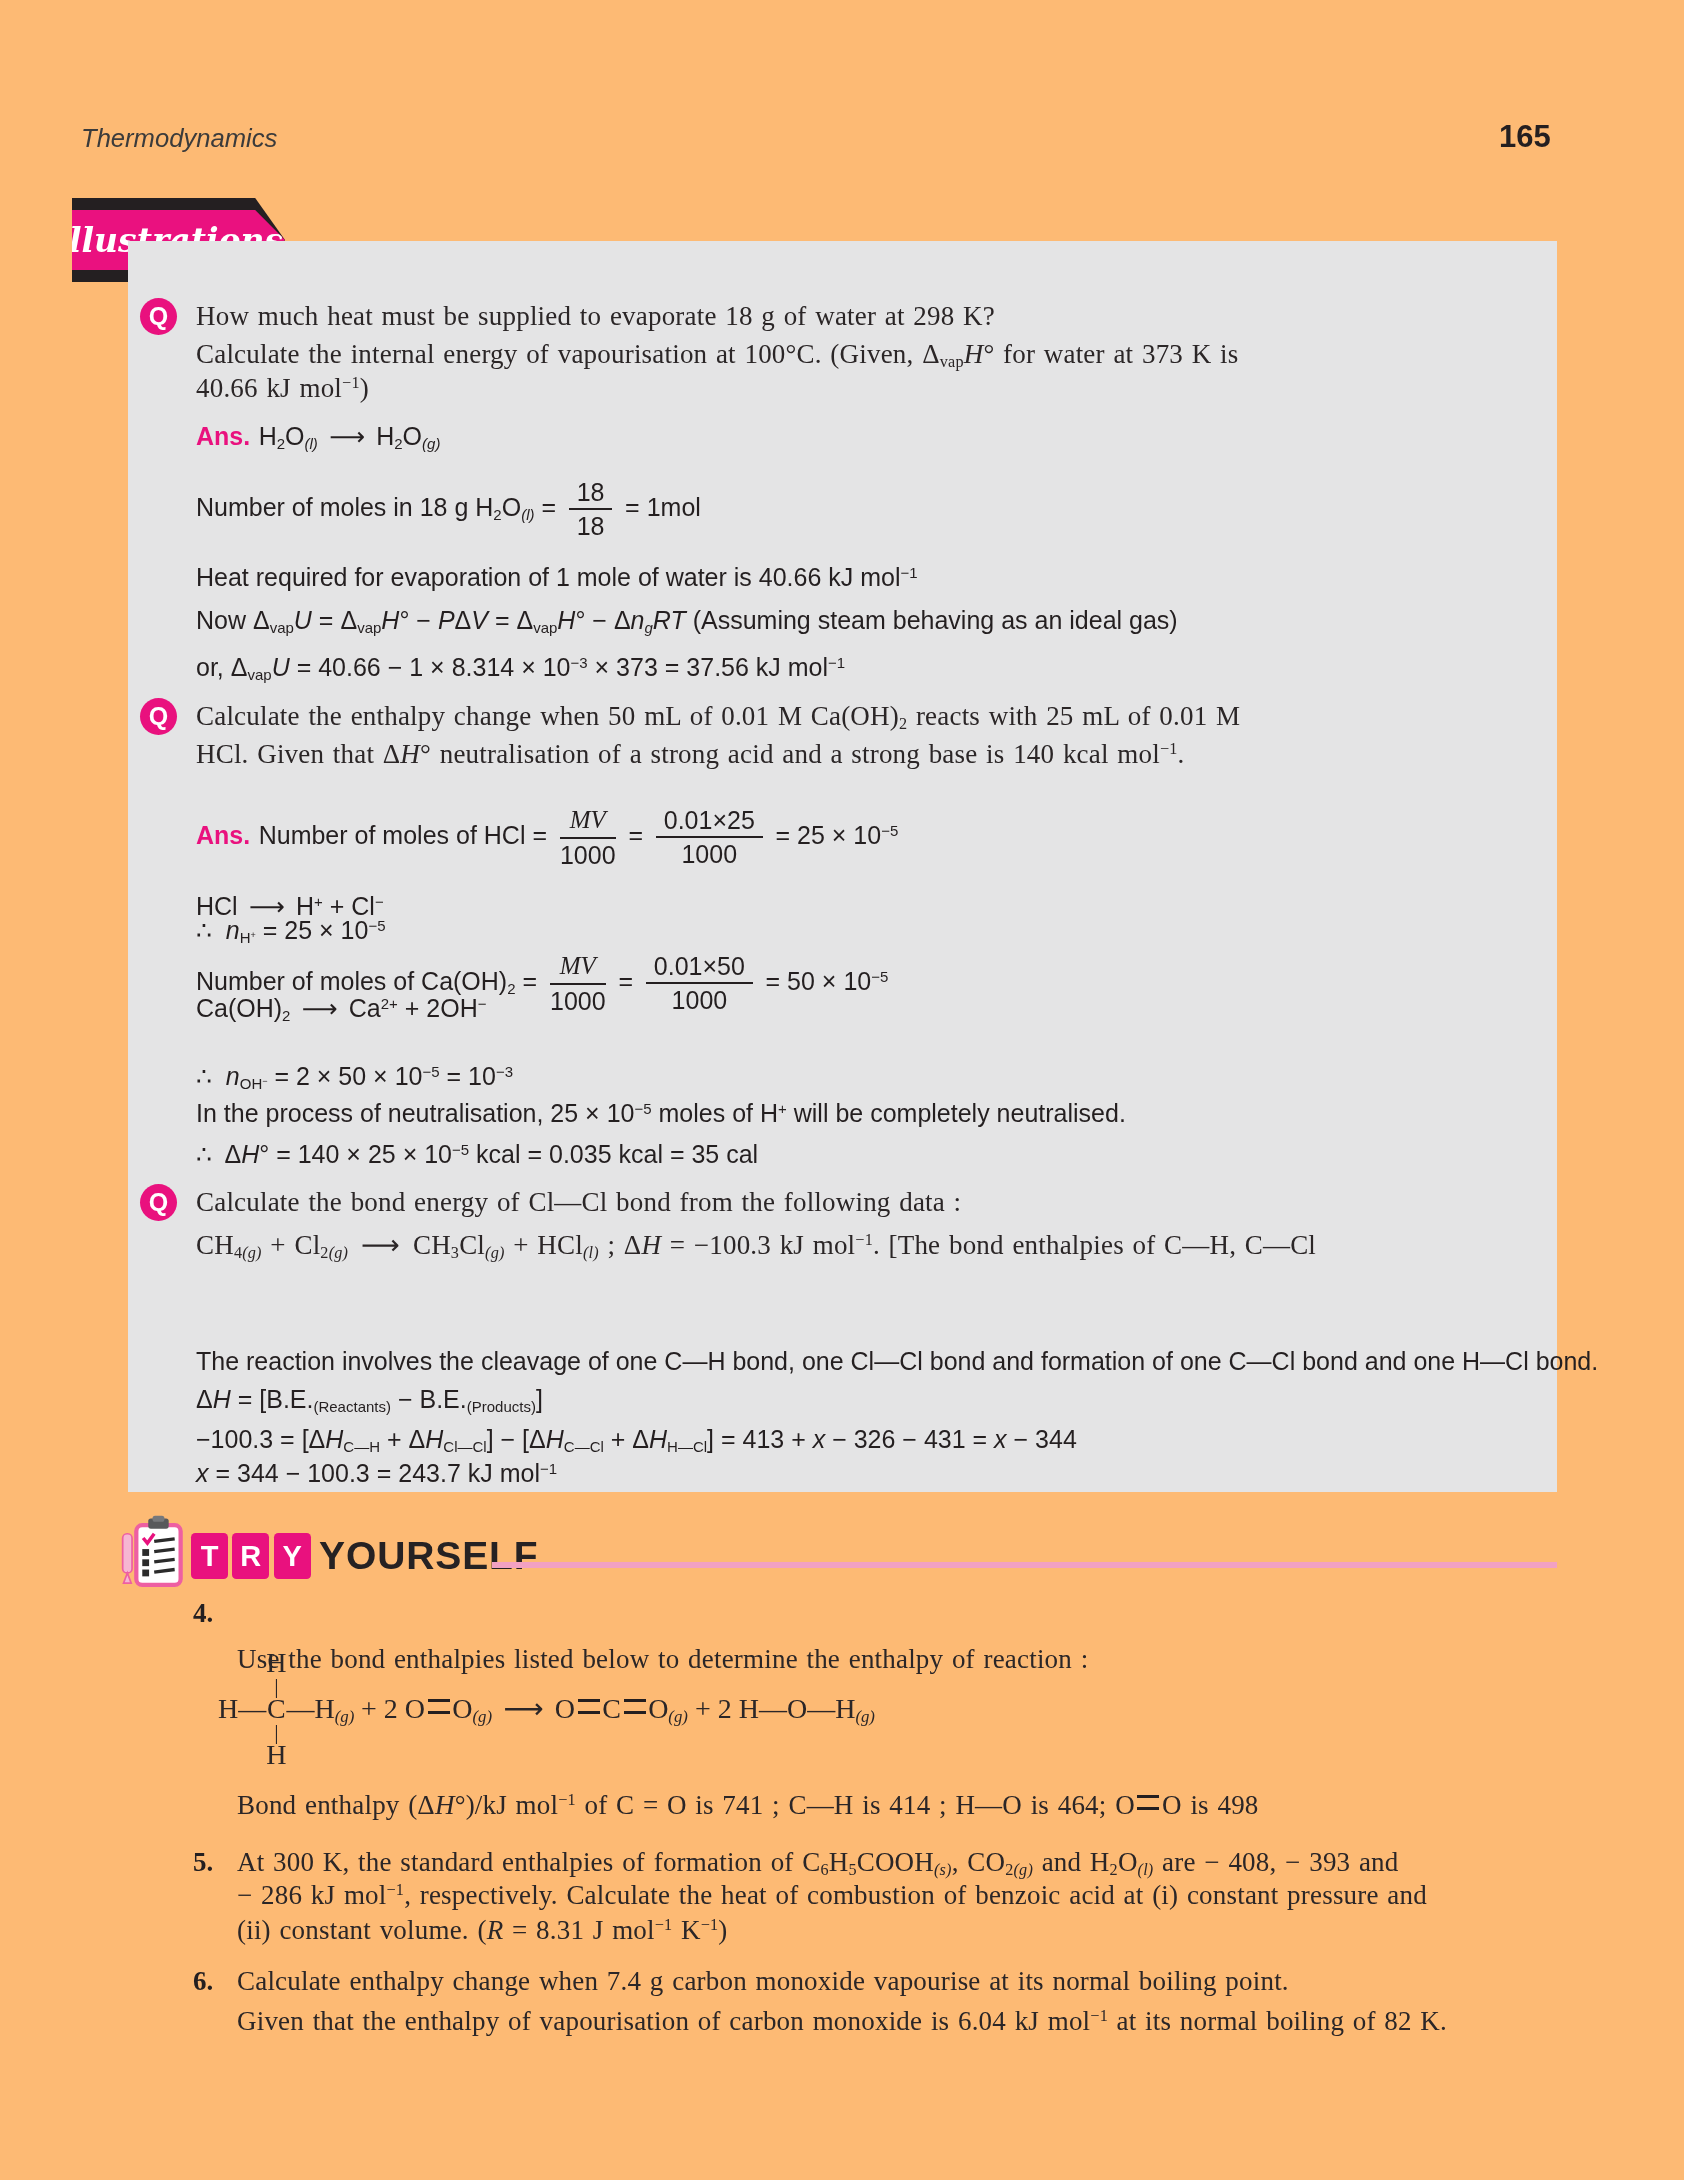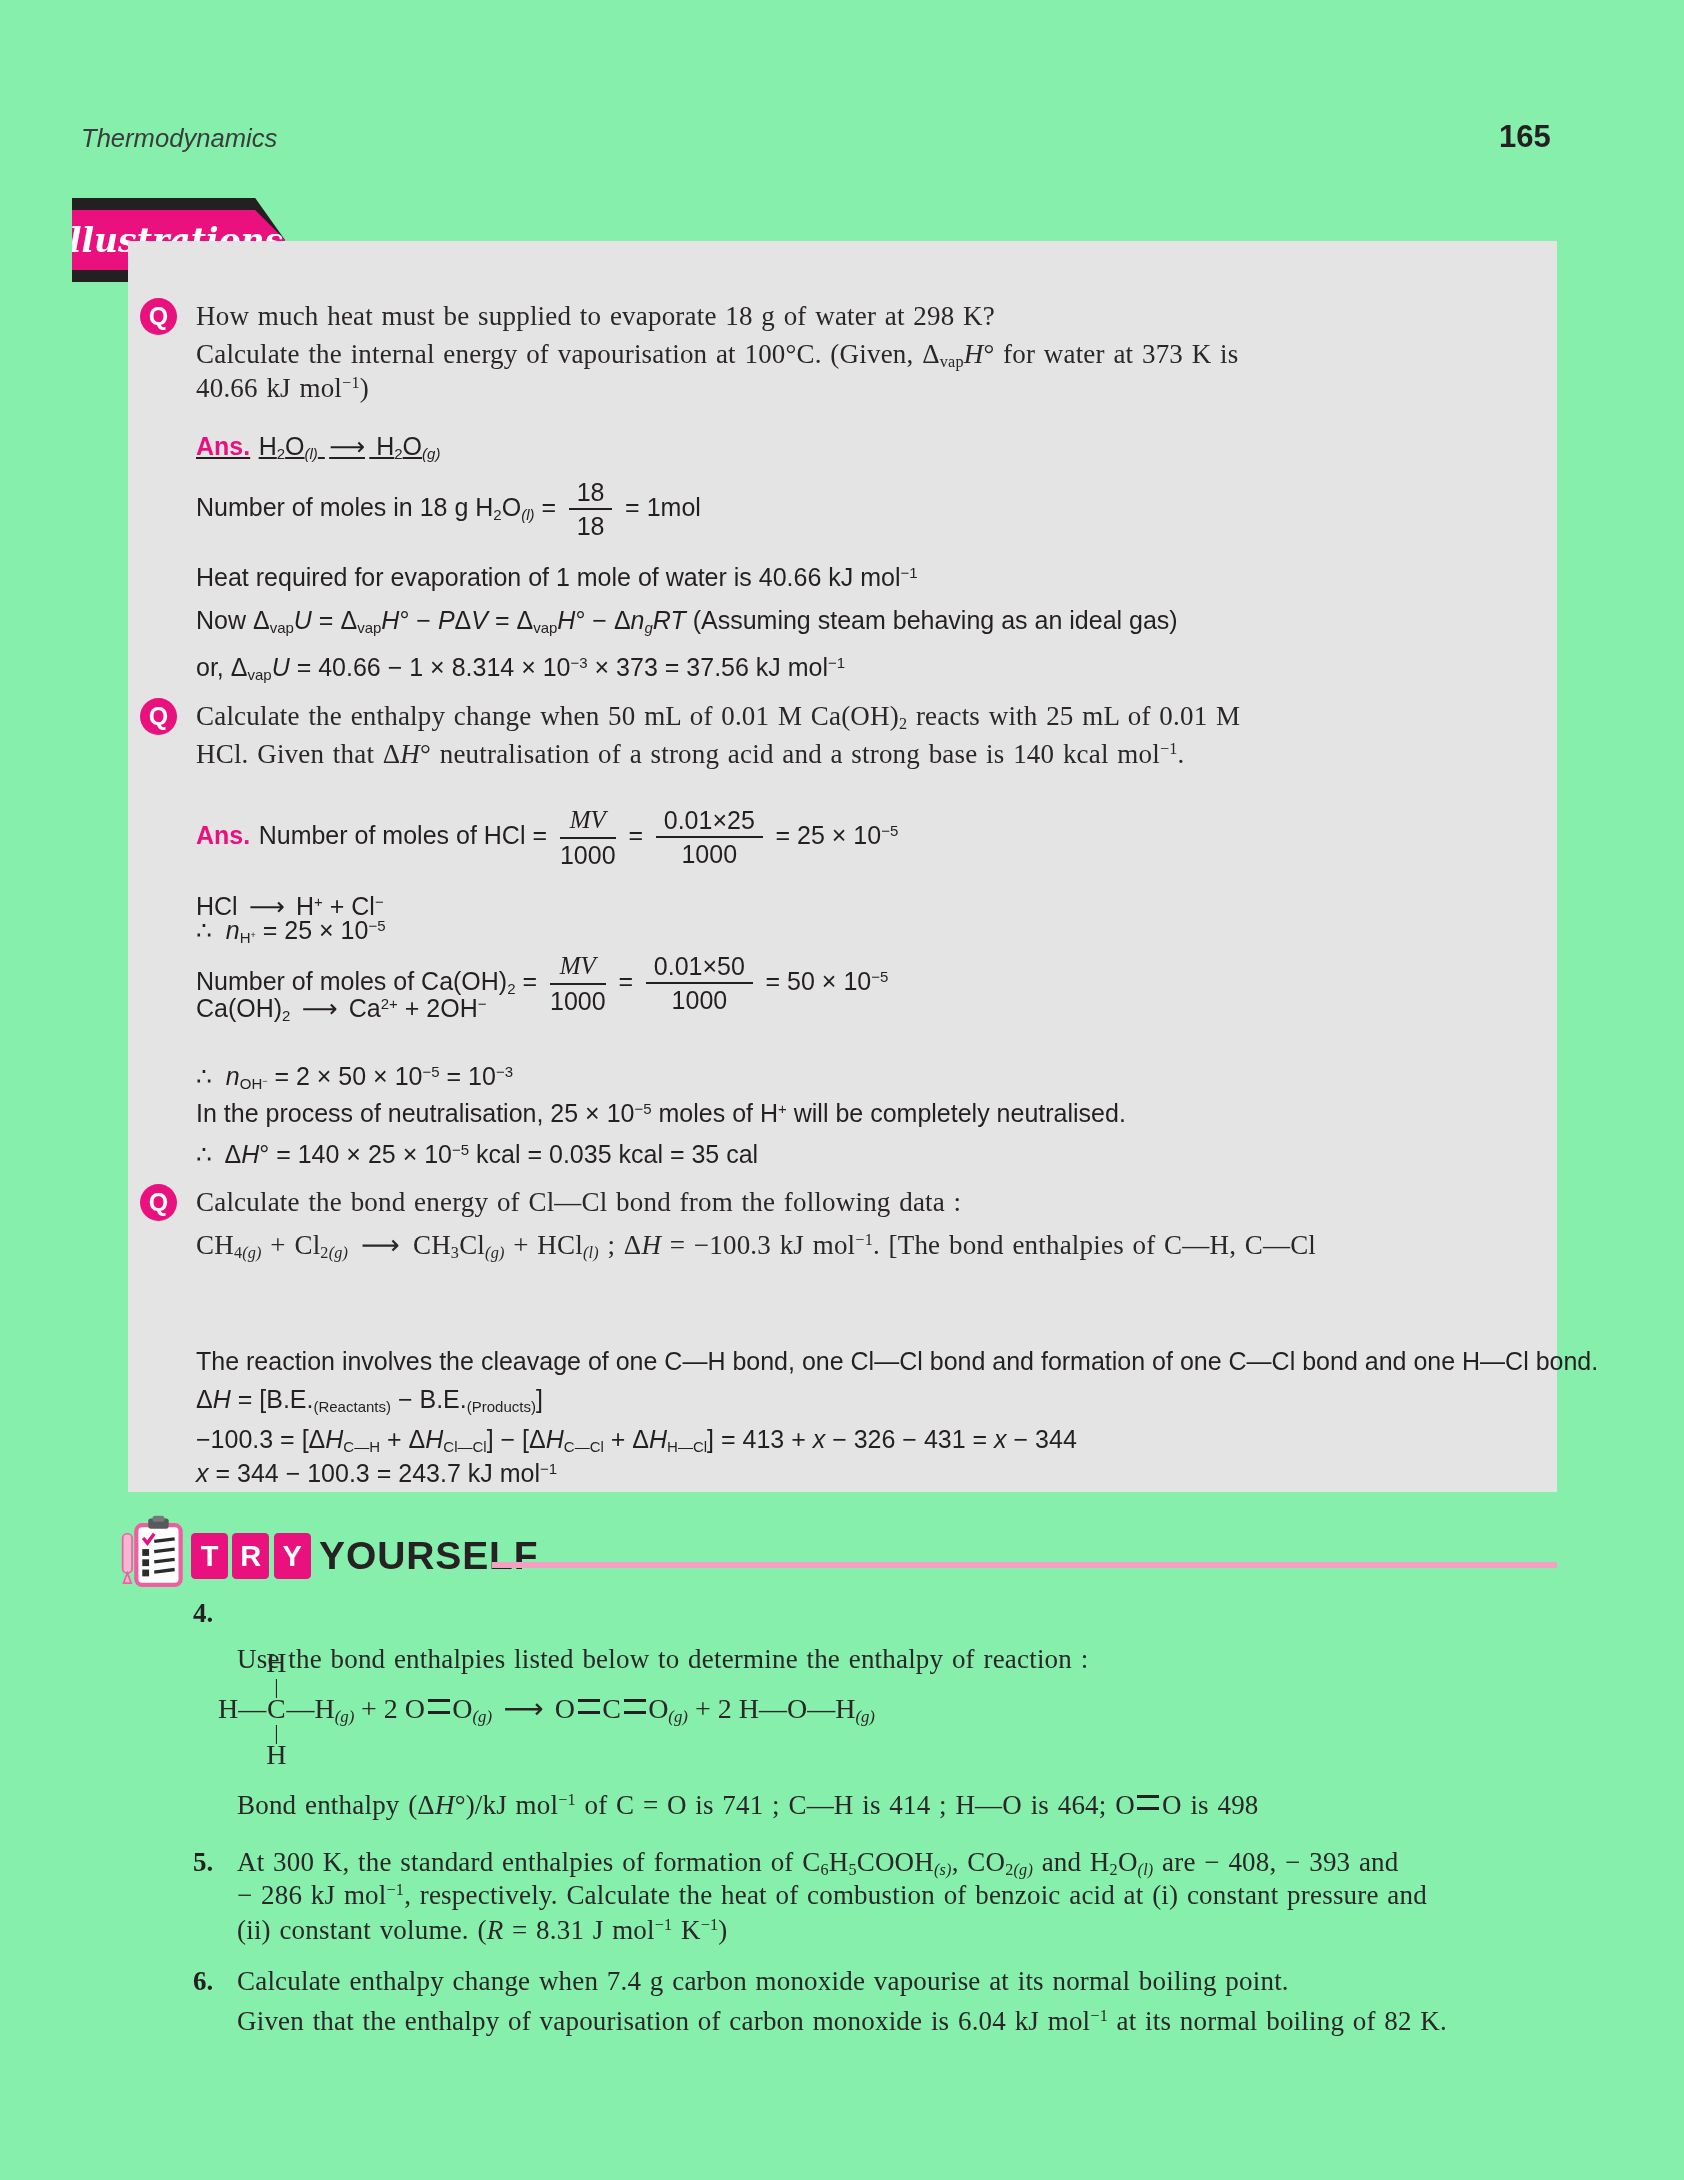--- a/index.html
+++ b/index.html
@@ -1,16 +1,16 @@
 <!DOCTYPE html>
 <html style="font-size:13.6px"><head>
 <meta charset="utf-8">
 <style>
   html,body { margin:0; padding:0; background:#ffffff; }
-  .page { position:relative; width:1684px; height:2181px; background:#86efac; overflow:hidden; }
+  .page { position:relative; width:1684px; height:2181px; background:#fdba74; overflow:hidden; }
 
   
   .chapter { position:absolute; left:81px; top:124px; font-family:"Liberation Sans",sans-serif;
              font-style:italic; font-size:25.6px; color:#3b3b3b; }
   .pagenum { position:absolute; left:1499px; top:119px; font-family:"Liberation Sans",sans-serif;
              font-weight:bold; font-size:31px; color:#241f20; }
 
   
   .banner { position:absolute; left:72px; top:198px; width:213px; height:84px; }
   .banner-black { position:absolute; inset:0; background:#241f21;
@@ -85,21 +85,21 @@
       <span class="blt">•</span>
     </div>
   </div>
 
   <div class="panel">
 
     <div class="qb" style="top:57px;">Q</div>
     <div class="ln serifln" style="top:57px;">How much heat must be supplied to evaporate 18 g of water at 298 K?</div>
     <div class="ln serifln" style="top:95px;">Calculate the internal energy of vapourisation at 100°C. (Given, Δ<sub>vap</sub><i>H</i>° for water at 373 K is</div>
     <div class="ln serifln" style="top:129px;">40.66 kJ mol<sup>−1</sup>)</div>
-    <div class="ln sansln" style="top:188px;text-decoration:underline;"><span class="ans">Ans.</span><span>H<sub>2</sub>O<sub><i>(l)</i></sub> <span class="arr">⟶</span> H<sub>2</sub>O<sub><i>(g)</i></sub></span></div>
+    <div class="ln sansln" style="top:178px;"><span class="ans">Ans.</span><span>H<sub>2</sub>O<sub><i>(l)</i></sub> <span class="arr">⟶</span> H<sub>2</sub>O<sub><i>(g)</i></sub></span></div>
     <div class="ln sansln tall" style="top:227px;">Number of moles in 18 g H<sub>2</sub>O<sub><i>(l)</i></sub> = <span class="fr">
           <span class="fn">18</span>
           <span class="fd">18</span>
         </span> = 1mol</div>
     <div class="ln sansln" style="top:319px;">Heat required for evaporation of 1 mole of water is 40.66 kJ mol<sup>−1</sup></div>
     <div class="ln sansln" style="top:362px;">Now Δ<sub>vap</sub><i>U</i> = Δ<sub>vap</sub><i>H</i>° − <i>P</i>Δ<i>V</i> = Δ<sub>vap</sub><i>H</i>° − Δ<i>n</i><sub><i>g</i></sub><i>RT</i> (Assuming steam behaving as an ideal gas)</div>
     <div class="ln sansln" style="top:409px;">or, Δ<sub>vap</sub><i>U</i> = 40.66 − 1 × 8.314 × 10<sup>−3</sup> × 373 = 37.56 kJ mol<sup>−1</sup></div>
 
     <div class="qb" style="top:457px;">Q</div>
     <div class="ln serifln" style="top:457px;">Calculate the enthalpy change when 50 mL of 0.01 M Ca(OH)<sub>2</sub> reacts with 25 mL of 0.01 M</div>

